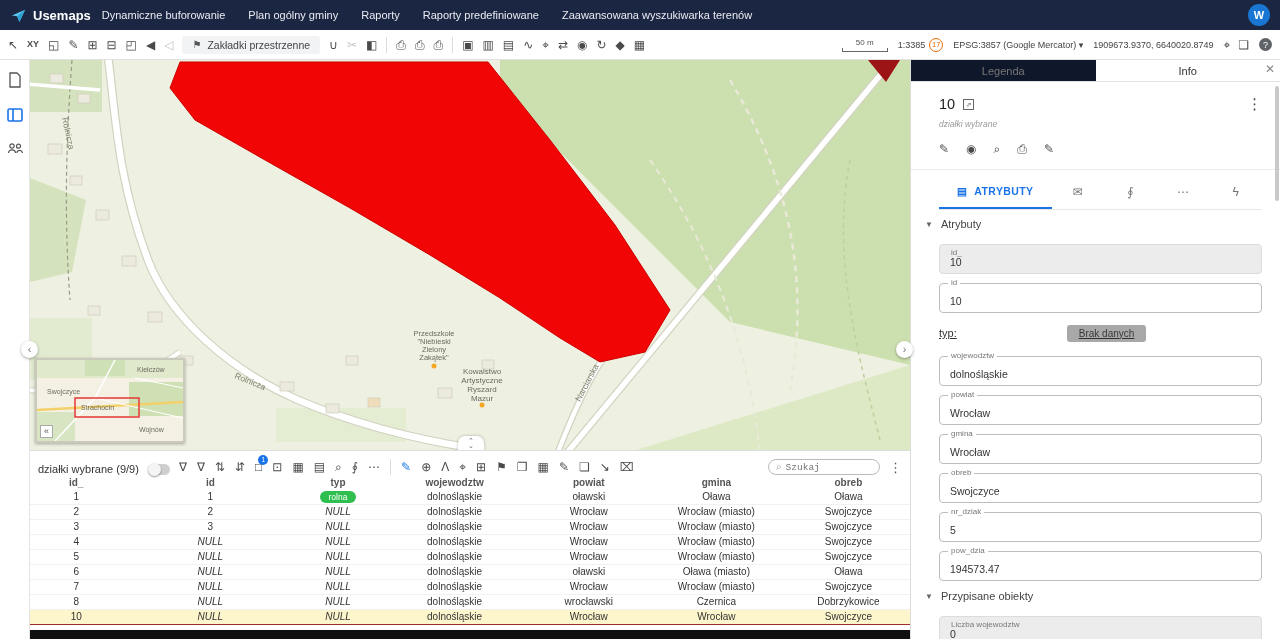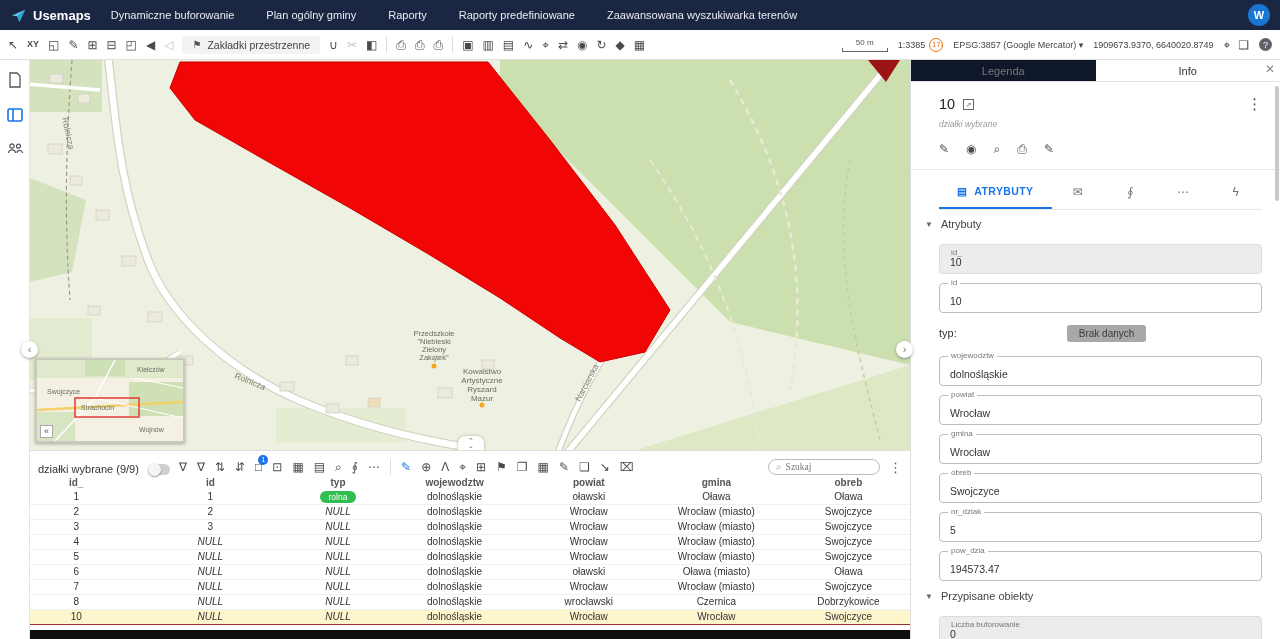--- a/index.html
+++ b/index.html
@@ -2,21 +2,21 @@
 <html><head>
 <meta charset="utf-8">
 <style>
   * { margin:0; padding:0; box-sizing:border-box; }
   html,body { width:1280px; height:639px; overflow:hidden; }
   body { font-family:"Liberation Sans", sans-serif; font-size:11px; color:#333; background:#fff; position:relative; }
 
   
   .topbar { position:absolute; top:0; left:0; width:1280px; height:30px; background:#1b2742; display:flex; align-items:center; padding:0 10px; z-index:30; }
   .brand { display:flex; align-items:center; gap:6px; color:#fff; font-size:13px; font-weight:bold; }
-  .top-menu { display:flex; gap:32px; margin-left:20px; }
+  .top-menu { display:flex; gap:23px; margin-left:11px; }
   .menu-item { color:#e8ebf2; font-size:11px; cursor:pointer; white-space:nowrap; }
   .avatar { margin-left:auto; width:22px; height:22px; border-radius:50%; background:#1976d2; color:#fff; display:flex; align-items:center; justify-content:center; font-size:11px; font-weight:bold; }
 
   
   .toolbar { position:absolute; top:30px; left:0; width:1280px; height:30px; background:#fff; border-bottom:1px solid #e2e2e2; display:flex; align-items:center; padding:0 8px; gap:9px; z-index:25; }
   .tb-icon { font-size:12px; color:#4a4a4a; cursor:pointer; line-height:1; display:inline-block; }
   .tb-text { font-size:9px; font-weight:bold; letter-spacing:0; }
   .muted { opacity:.35; }
   .tb-sep { width:1px; height:16px; background:#ddd; display:inline-block; }
   .bookmark-chip { display:flex; align-items:center; gap:6px; background:#f1f3f4; border-radius:3px; padding:3px 10px; font-size:10.5px; color:#444; cursor:pointer; white-space:nowrap; }
@@ -42,21 +42,21 @@
   .panel-collapse { position:absolute; left:428px; top:376px; width:26px; height:14px; background:#fff; border-radius:7px 7px 0 0; box-shadow:0 0 3px rgba(0,0,0,.3); display:flex; flex-direction:column; align-items:center; justify-content:center; font-size:7px; line-height:5px; color:#666; cursor:pointer; }
 
   
   .bottompanel { position:absolute; top:450px; left:30px; width:880px; height:180px; background:#fff; border-top:1px solid #ddd; overflow:hidden; z-index:15; }
   .bp-toolbar { height:24px; display:flex; align-items:flex-end; gap:9px; padding:0 8px; }
   .bp-title { font-size:11px; color:#333; white-space:nowrap; }
   .toggle { width:22px; height:11px; border-radius:6px; background:#cfcfcf; position:relative; cursor:pointer; flex:0 0 auto; }
   .toggle .knob { position:absolute; left:0; top:-1.5px; width:13px; height:13px; border-radius:50%; background:#f5f5f5; box-shadow:0 1px 2px rgba(0,0,0,.4); }
   .count-badge { position:absolute; top:-6px; right:-6px; width:10px; height:10px; background:#1a73e8; color:#fff; border-radius:50%; font-size:6.5px; line-height:10px; text-align:center; }
   .search-box { margin-left:auto; width:112px; height:16px; border:1px solid #bbb; border-radius:9px; display:flex; align-items:center; padding:0 7px; gap:4px; color:#999; }
-  .search-box input { border:none; outline:none; width:80px; font-size:9.5px; color:#555; background:transparent; font-family:Liberation Serif, serif; }
+  .search-box input { border:none; outline:none; width:80px; font-size:9.5px; color:#555; background:transparent; font-family:Liberation Mono, monospace; }
   .kebab { font-size:13px; color:#555; cursor:pointer; }
 
   table.attr { width:100%; border-collapse:collapse; table-layout:fixed; }
   table.attr th { font-size:10px; font-weight:bold; color:#555; height:14px; text-align:center; white-space:nowrap; overflow:hidden; }
   table.attr td { font-size:10px; color:#333; height:15px; text-align:center; border-bottom:1px solid #f1f1f1; white-space:nowrap; overflow:hidden; cursor:default; }
   td.null { font-style:italic; color:#9a9a9a; }
   .typ-badge { background:#2fbf4f; color:#fff; border-radius:8px; padding:1px 9px; font-size:8.5px; }
   tr.row-highlight td { background:#fdf6cd; border-top:1px solid #9c2f2f; border-bottom:1px solid #9c2f2f; }
 
   .blackbar { position:absolute; top:630px; left:30px; width:880px; height:9px; background:#101010; z-index:16; }
@@ -82,21 +82,21 @@
   .rp-tab-active { color:#1a73e8; font-weight:bold; font-size:10.5px; letter-spacing:.4px; display:flex; gap:7px; align-items:center; height:100%; padding:0 18px; border-bottom:2px solid #1a73e8; cursor:pointer; }
   .rp-tab-icons { flex:1; display:flex; }
   .rp-tab-icons span { flex:1; text-align:center; color:#757575; font-size:12px; cursor:pointer; }
   .section-head { display:flex; align-items:center; gap:8px; margin:8px 0 14px -14px; font-size:11px; color:#444; cursor:pointer; }
   .tri { font-size:8px; color:#666; }
   .field { position:relative; border:1px solid #bdbdbd; border-radius:4px; height:30px; margin-bottom:9px; padding:11px 10px 2px; background:#fff; }
   .field .field-label { position:absolute; top:-6px; left:8px; font-size:8px; color:#777; background:#fff; padding:0 3px; }
   .field .field-value { font-size:10.5px; color:#333; line-height:1.3; cursor:text; }
   .field.disabled { background:#ececec; border-color:#dcdcdc; }
   .field.disabled .field-label { background:transparent; top:3px; }
-  .typ-row { display:flex; align-items:center; height:22px; margin:2px 0 12px; }
+  .typ-row { display:flex; align-items:center; height:22px; margin:2px 0 12px;text-decoration:underline; }
   .typ-label { font-size:11px; color:#333; }
   .brak-badge { margin-left:110px; background:#a8a8a8; color:#3a3a3a; border-radius:3px; padding:3px 12px; font-size:10px; cursor:pointer; }
 </style>
 </head>
 <body>
 
 <div class="topbar">
   <div class="brand">
     <svg width="17" height="17" viewBox="0 0 18 18">
       <path d="M2,9 L16,3 L10,16 L7.5,9.8 Z" fill="#5bc8ee"></path>
@@ -515,18 +515,18 @@
           <span class="field-label">pow_dzia</span>
           <div class="field-value">194573.47</div>
         </div>
       </div>
     <div class="section-head">
       <span class="tri">▼</span>
       <span>Przypisane obiekty</span>
     </div>
     <div id="assigned-fields">
         <div class="field disabled">
-          <span class="field-label">Liczba buforowanie</span>
+          <span class="field-label">Liczba wojewodztw</span>
           <div class="field-value">0</div>
         </div>
       </div>
   </div>
 </div>
 
 </body></html>

